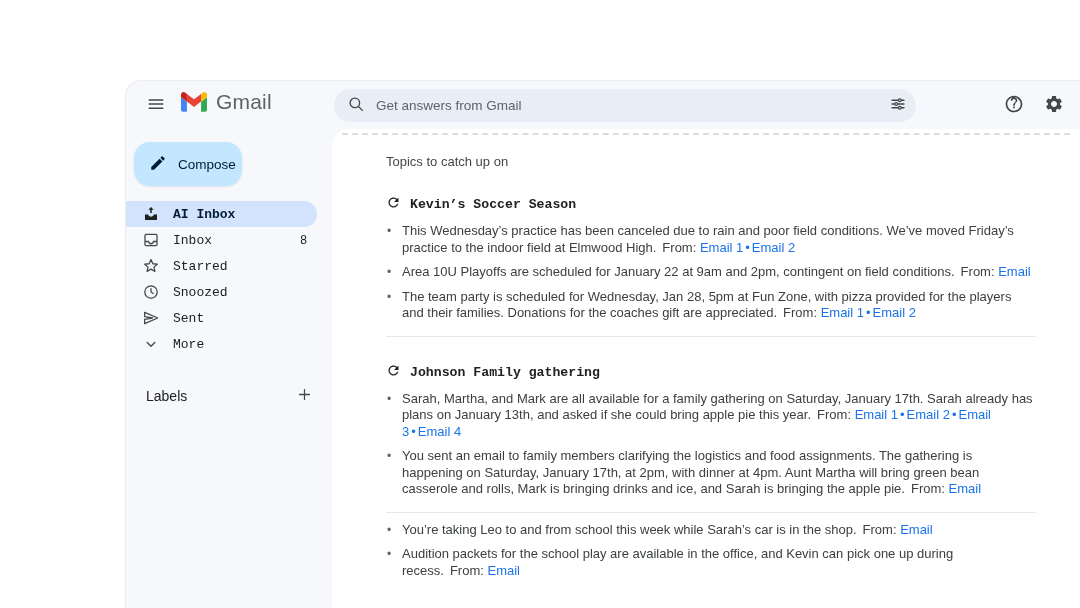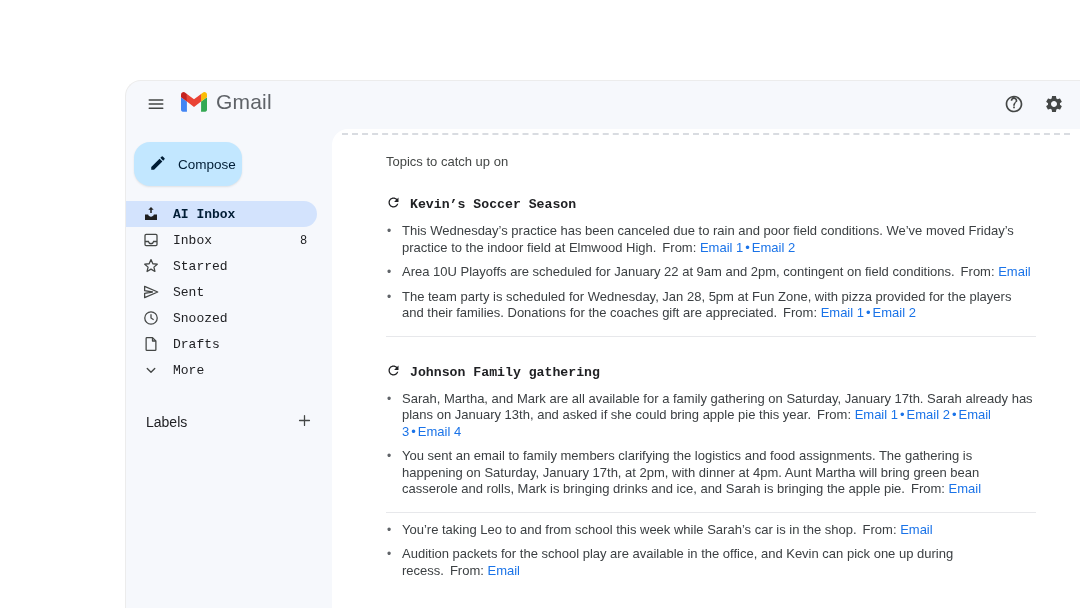--- a/index.html
+++ b/index.html
@@ -111,20 +111,41 @@
           <path fill="#4285f4" d="M3.55 39.26h8.27V19.17L0 10.31v25.4c0 1.96 1.59 3.55 3.55 3.55z"></path>
           <path fill="#34a853" d="M40.18 39.26h8.27c1.96 0 3.55-1.59 3.55-3.55v-25.4l-11.82 8.86z"></path>
           <path fill="#fbbc04" d="M40.18 3.8v15.37L52 10.31V5.57c0-4.39-5.01-6.89-8.52-4.26z"></path>
           <path fill="#ea4335" d="M11.82 19.17V3.8L26 14.43 40.18 3.8v15.37L26 29.8z"></path>
           <path fill="#c5221f" d="M0 5.57v4.74l11.82 8.86V3.8L8.52 1.31C5.01-1.32 0 1.18 0 5.57z"></path>
         </svg>
       </span>
       <span class="logo-text">Gmail</span>
     </div>
 
+    <div class="search">
+      <button class="search-btn">
+        <span>
+          <svg width="18" height="18" viewBox="0 0 24 24" fill="none">
+              <circle cx="10.5" cy="10.5" r="6.3" stroke="#444746" stroke-width="1.8"></circle>
+              <path d="M15.3 15.3L20.5 20.5" stroke="#444746" stroke-width="1.8" stroke-linecap="round"></path>
+            </svg>
+        </span>
+      </button>
+      <input type="text" placeholder="Get answers from Gmail" style="">
+      <button class="tune-btn">
+        <span>
+          <svg width="18" height="18" viewBox="0 0 24 24" fill="none" stroke="#444746" stroke-width="1.7" stroke-linecap="round">
+              <path d="M4 7h8M16.8 7H20M4 12h3.2M12 12h8M4 17h8M16.8 17H20"></path>
+              <circle cx="14.4" cy="7" r="1.9"></circle>
+              <circle cx="9.6" cy="12" r="1.9"></circle>
+              <circle cx="14.4" cy="17" r="1.9"></circle>
+            </svg>
+        </span>
+      </button>
+    </div>
 
     <div class="top-actions">
       <button class="icon-btn">
         <span>
           <svg width="20" height="20" viewBox="0 0 24 24" fill="#444746">
               <path d="M12 2C6.48 2 2 6.48 2 12s4.48 10 10 10 10-4.48 10-10S17.52 2 12 2zm0 18c-4.41 0-8-3.59-8-8s3.59-8 8-8 8 3.59 8 8-3.59 8-8 8zm1-3h-2v-2h2v2zm2.07-7.75l-.9.92C13.45 11.9 13 12.5 13 14h-2v-.5c0-1.1.45-2.1 1.17-2.83l1.24-1.26c.37-.36.59-.86.59-1.41 0-1.1-.9-2-2-2s-2 .9-2 2H8c0-2.21 1.79-4 4-4s4 1.79 4 4c0 .88-.36 1.68-.93 2.25z"></path>
             </svg>
         </span>
       </button>
       <button class="icon-btn">
@@ -169,43 +190,34 @@
         <div class="nav-item">
           <span class="nav-icon">
             <svg viewBox="0 0 24 24" fill="none" stroke="#444746" stroke-width="1.7" stroke-linejoin="round">
               <path d="M12 3.5l2.47 5.49 5.9.56-4.47 3.95 1.32 5.8L12 16.2l-5.22 3.1 1.32-5.8L3.63 9.55l5.9-.56L12 3.5z"></path>
             </svg>
           </span>
           <span class="nav-label">Starred</span>
         </div>
         <div class="nav-item">
           <span class="nav-icon">
-            <svg viewBox="0 0 24 24" fill="none" stroke="#444746" stroke-width="1.7" stroke-linejoin="round">
-              <path d="M3.5 19.5L21 12 3.5 4.5v5.8L14 12 3.5 13.7v5.8z"></path>
-            </svg>
-          </span>
-          <span class="nav-label">Sent</span>
-        </div>
-        <div class="nav-item">
-          <span class="nav-icon">
             <svg viewBox="0 0 24 24" fill="none" stroke="#444746" stroke-width="1.7">
               <circle cx="12" cy="12" r="8.3"></circle>
               <path d="M12 7.5V12l3 2" stroke-linecap="round"></path>
             </svg>
           </span>
           <span class="nav-label">Snoozed</span>
         </div>
         <div class="nav-item">
           <span class="nav-icon">
             <svg viewBox="0 0 24 24" fill="none" stroke="#444746" stroke-width="1.7" stroke-linejoin="round">
-              <path d="M14 3.5H6.5c-.55 0-1 .45-1 1v15c0 .55.45 1 1 1h11c.55 0 1-.45 1-1V8L14 3.5z"></path>
-              <path d="M14 3.5V8h4.5"></path>
-            </svg>
-          </span>
-          <span class="nav-label">Drafts</span>
+              <path d="M3.5 19.5L21 12 3.5 4.5v5.8L14 12 3.5 13.7v5.8z"></path>
+            </svg>
+          </span>
+          <span class="nav-label">Sent</span>
         </div>
         <div class="nav-item">
           <span class="nav-icon">
             <svg viewBox="0 0 24 24" fill="none" stroke="#444746" stroke-width="1.8" stroke-linecap="round" stroke-linejoin="round">
               <path d="M7 10l5 5 5-5"></path>
             </svg>
           </span>
           <span class="nav-label">More</span>
         </div>
       </nav>

